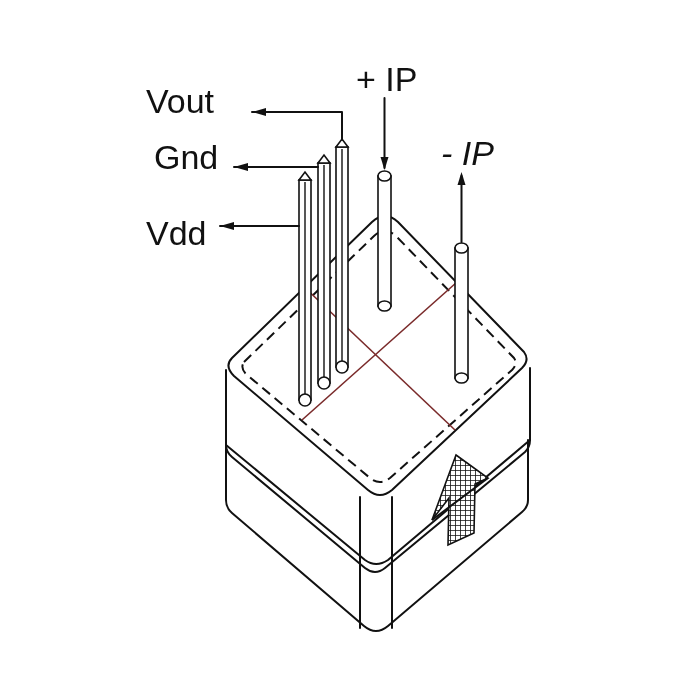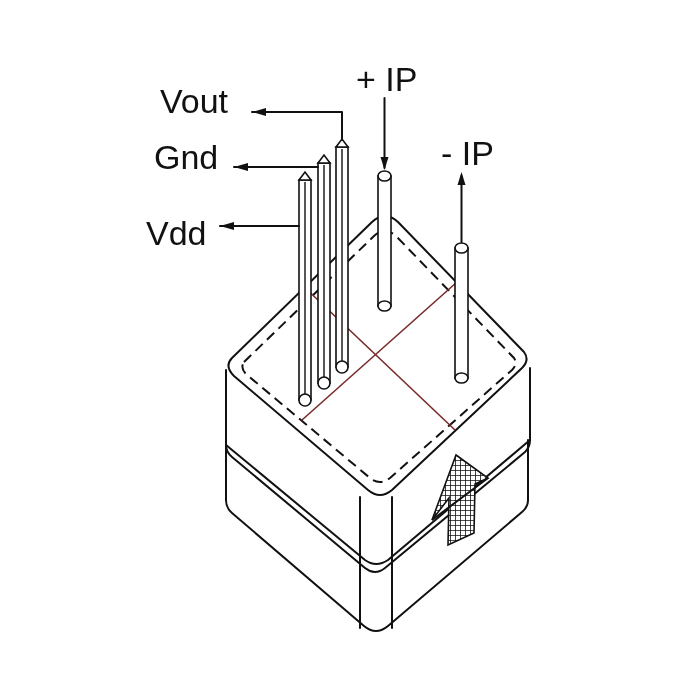--- a/index.html
+++ b/index.html
@@ -95,17 +95,17 @@
     <line class="stroke" x1="461.5" y1="176" x2="461.5" y2="242"></line>
     <path d="M461.5 172 L457.5 185 L465.5 185 Z" fill="#111"></path>
   </g>
 
   <g>
     <path d="M456 455 L488 478 L475 484 L474 533 L448 545 L449 498 L432 520 Z" fill="url(#hatch)" stroke="#111" stroke-width="1.6"></path>
     <line x1="432" y1="520" x2="488" y2="478" stroke="#111" stroke-width="2"></line>
   </g>
 </svg>
 
-<div class="label" style="left:146px; top:84px;margin-left:14px;">Vout</div>
+<div class="label" style="left:146px; top:84px;">Vout</div>
 <div class="label" style="left:154px; top:140px;">Gnd</div>
 <div class="label" style="left:146px; top:208px;margin-top:8px;">Vdd</div>
 <div class="label" style="left:356px; top:62px;">+ IP</div>
-<div class="label" style="left:441px; top:136px;">- IP</div>
+<div class="label" style="left:441px; top:136px;font-style:italic;">- IP</div>
 
 </body></html>

